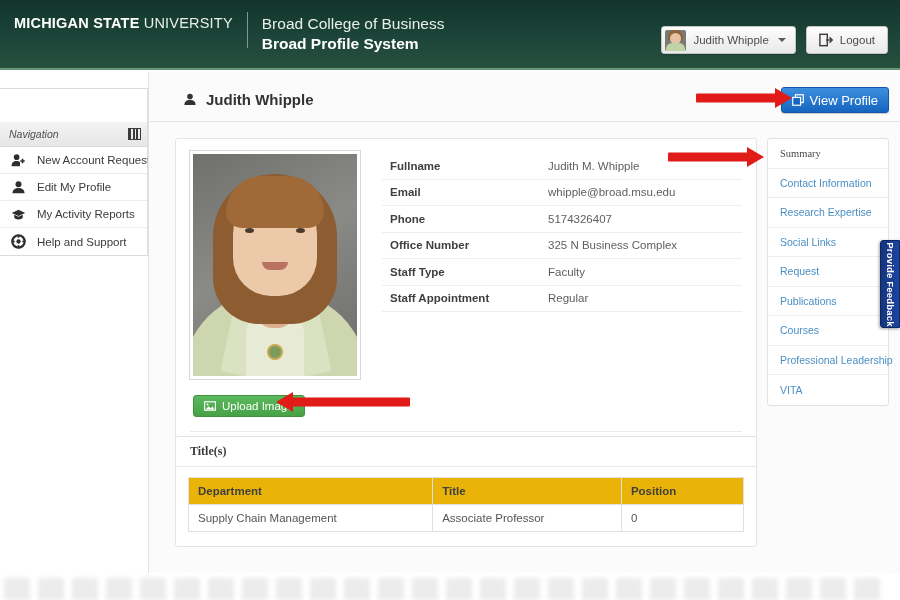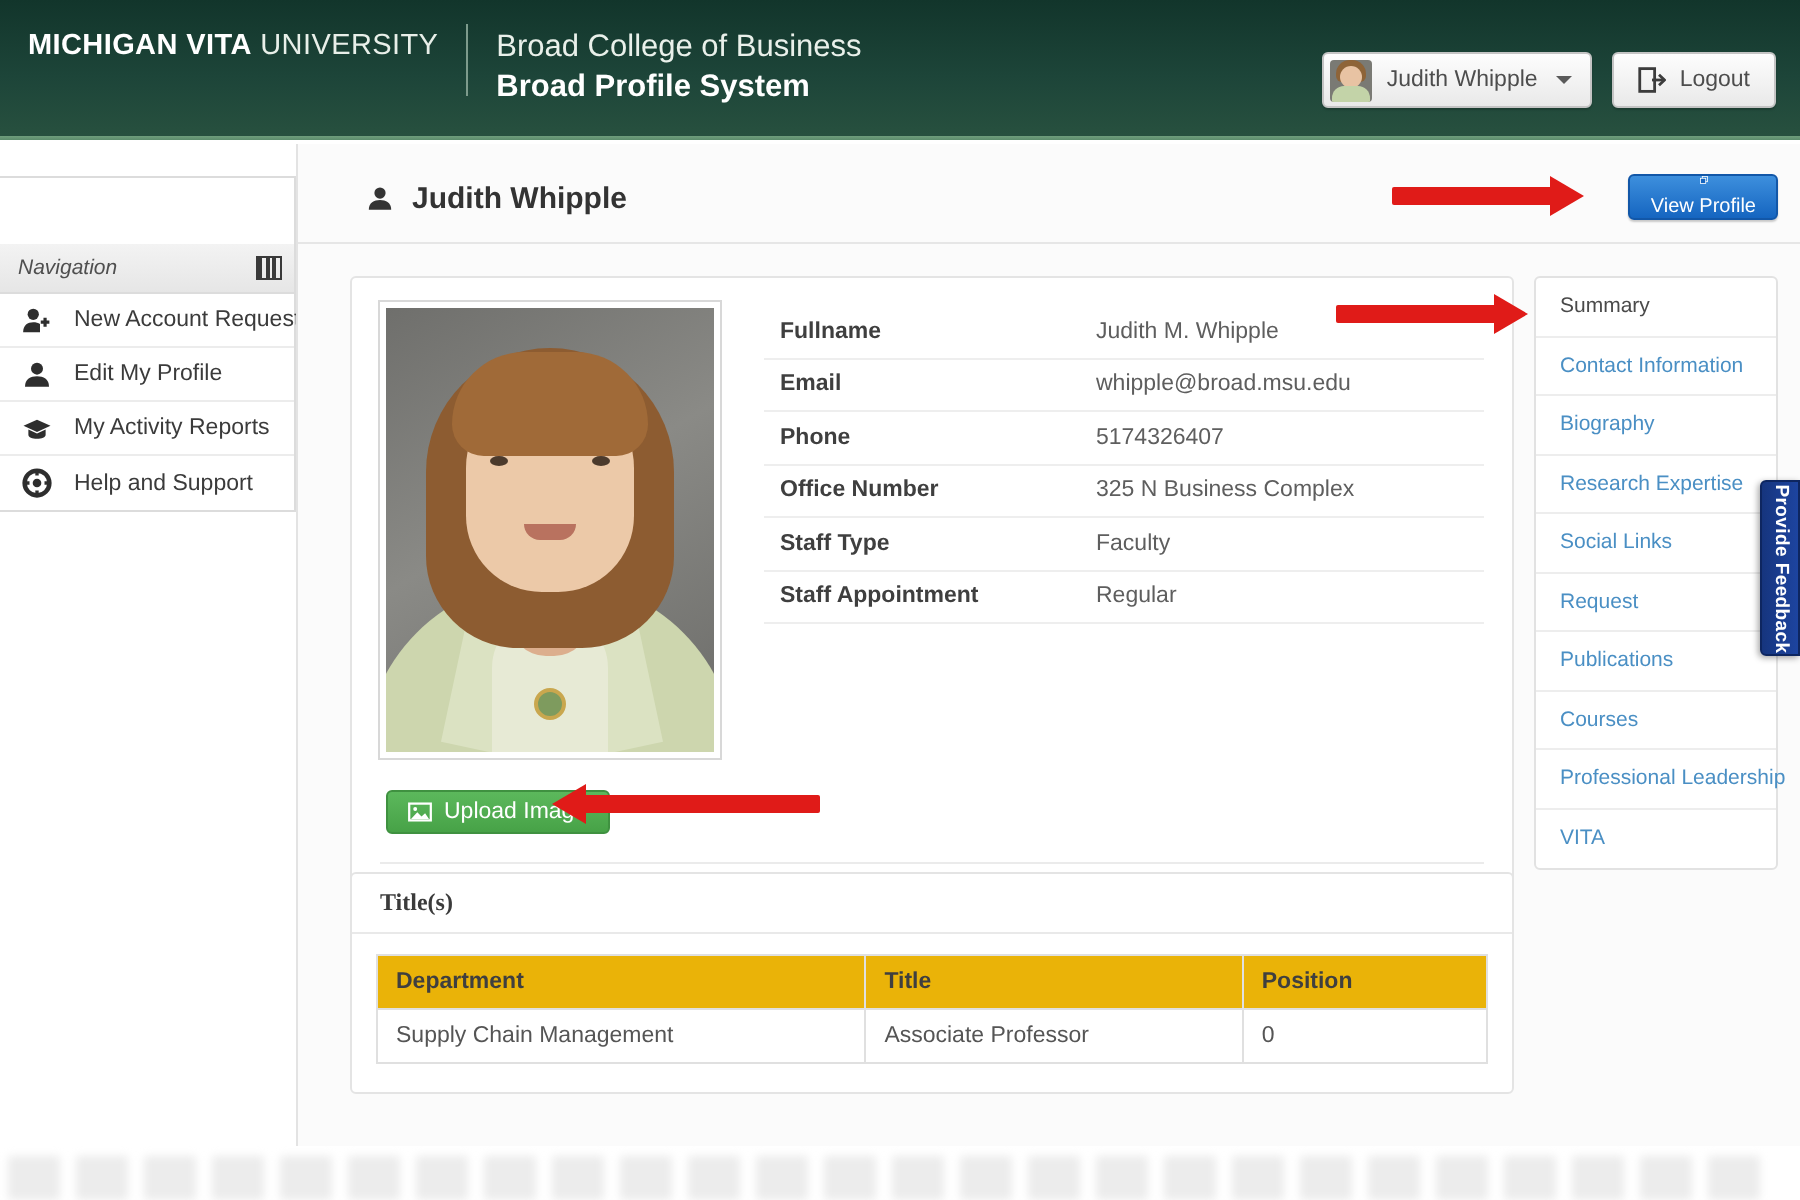--- a/index.html
+++ b/index.html
@@ -85,26 +85,25 @@
   .nav-ico { width: 15px; height: 15px; flex: none; position: relative; }
 
   
   .main { position: absolute; left: 148px; top: 72px; width: 752px; height: 528px; background: #fbfbfb; border-left: 1px solid #e3e3e3; }
   .page-head { position: absolute; left: 0; top: 8px; width: 752px; height: 42px; border-bottom: 1px solid #e6e6e6; }
   .page-title-wrap { position: absolute; left: 34px; top: 11px; display: flex; align-items: center; gap: 9px; }
   .page-title { font-size: 15px; font-weight: bold; color: #333333; }
   .view-profile-btn {
     position: absolute; right: 12px; top: 7px;
     display: flex; align-items: center; gap: 6px;
-    height: 23px; padding: 0 10px;
+    height: 23px; padding: 12px 10px;
     background: linear-gradient(to bottom, #3d8fdd 0%, #1565c0 100%);
     border: 1px solid #1257a8; border-radius: 3px;
-    color: #ffffff; font-size: 10px; cursor: pointer;
+    color: #ffffff; font-size: 13px; cursor: pointer;
     box-shadow: 0 1px 1px rgba(0,0,0,.2);
-    flex-direction: column;
   }
 
   .content-card {
     position: absolute; left: 26px; top: 66px; width: 582px;
     background: #ffffff; border: 1px solid #e4e4e4; border-radius: 3px;
     padding: 0;
   }
   .card-top { display: flex; padding: 12px 14px 0 14px; }
   .photo-box { width: 170px; height: 228px; border: 3px solid #ffffff; box-shadow: 0 0 0 1px #d8d8d8; overflow: hidden; position: relative; background: #7c7c78; flex: none; }
 
@@ -152,21 +151,21 @@
   }
   table.titles-table td {
     font-size: 11.5px; color: #555555; padding: 7px 9px; border: 1px solid #e0e0e0;
   }
 
   
   .right-panel { position: absolute; left: 618px; top: 66px; width: 122px; background: #ffffff; border: 1px solid #e2e2e2; border-radius: 3px; }
   .rp-item { height: 29.5px; display: flex; align-items: center; padding-left: 12px; border-bottom: 1px solid #ededed; cursor: pointer; }
   .rp-item:last-child { border-bottom: none; }
   .rp-label { font-size: 10.5px; color: #4a8fc4; white-space: nowrap; }
-  .rp-item.active .rp-label { color: #4a4a4a; }
+  .rp-item.active .rp-label { color: #4a4a4a; font-family: Liberation Serif, serif; }
 
   .feedback-tab {
     position: absolute; right: 0; top: 240px; width: 20px; height: 88px;
     background: linear-gradient(to right, #16357e, #1d44a0);
     border: 1px solid #0e2660; border-radius: 3px 0 0 3px;
     box-shadow: -1px 1px 3px rgba(0,0,0,.35);
     display: flex; align-items: center; justify-content: center; cursor: pointer;
   }
   .feedback-label {
     font-size: 9.5px; font-weight: bold; color: #ffffff; white-space: nowrap;
@@ -193,21 +192,21 @@
   .footer-blocks span { display: block; width: 26px; height: 22px; background: #ececec; border-radius: 1px; }
 </style>
 </head>
 <body>
 
 <div id="app">
 
   <div class="header">
     <div class="brand">
       <div class="msu-wordmark">
-        <span class="bold">MICHIGAN VITA</span>
+        <span class="bold">MICHIGAN STATE</span>
         <span class="light">UNIVERSITY</span>
       </div>
       <div class="brand-divider"></div>
       <div class="brand-titles">
         <div class="brand-line1">Broad College of Business</div>
         <div class="brand-line2">Broad Profile System</div>
       </div>
     </div>
 
     <div class="header-right">
@@ -389,23 +388,20 @@
     </div>
 
     <div class="right-panel">
       <div class="rp-item active">
         <span class="rp-label">Summary</span>
       </div>
       <div class="rp-item">
         <span class="rp-label">Contact Information</span>
       </div>
       <div class="rp-item">
-        <span class="rp-label">Biography</span>
-      </div>
-      <div class="rp-item">
         <span class="rp-label">Research Expertise</span>
       </div>
       <div class="rp-item">
         <span class="rp-label">Social Links</span>
       </div>
       <div class="rp-item">
         <span class="rp-label">Request</span>
       </div>
       <div class="rp-item">
         <span class="rp-label">Publications</span>

